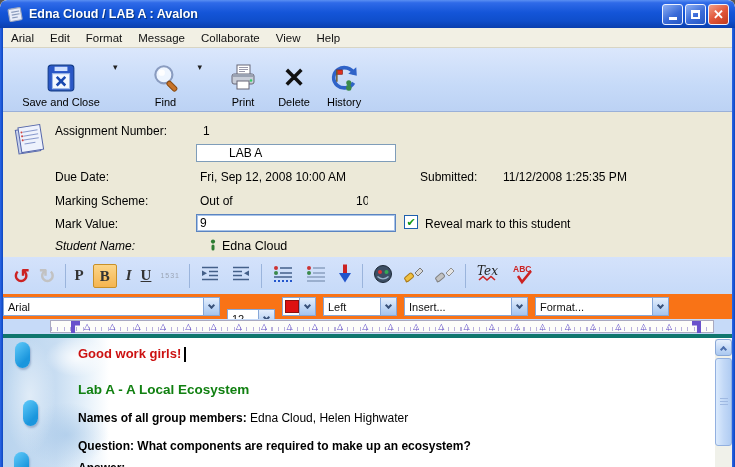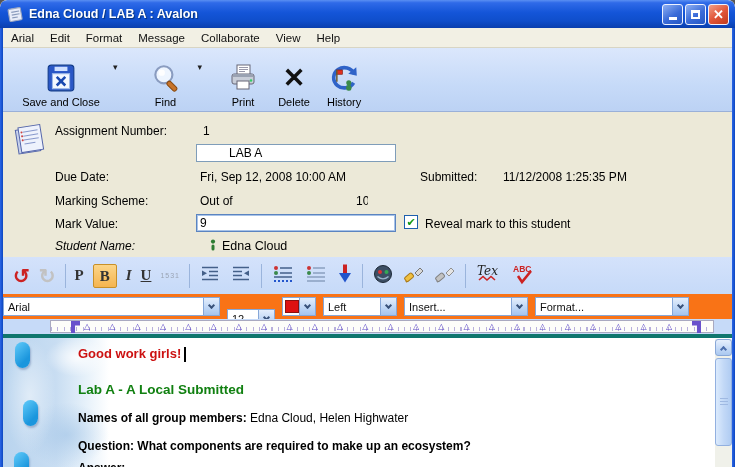--- a/index.html
+++ b/index.html
@@ -65,21 +65,21 @@
   .selrow{position:absolute;top:294px;left:3px;right:3px;height:25px;background:#f97316;
     display:flex;align-items:center;gap:7px;padding-left:0;}
   .sel{position:relative;height:19px;border:1px solid #86a7d8;background:#fff;font-size:11px;color:#111;
     display:flex;align-items:center;padding:0 18px 0 4px;white-space:nowrap;}
   .sel .arrowbtn{position:absolute;right:0;top:0;bottom:0;width:16px;border-left:1px solid #86a7d8;
     background:linear-gradient(180deg,#e4eefc 0%,#bdd5f5 60%,#a5c4ef 100%);
     display:flex;align-items:center;justify-content:center;}
   .chev{width:5px;height:5px;border-right:2px solid #39527a;border-bottom:2px solid #39527a;
     transform:rotate(45deg);margin-top:-3px;}
   .w-font{width:217px;} .w-size{width:48px;margin-top:24px;} .w-color{width:34px;padding:0;} .w-align{width:74px;}
-  .w-insert{width:124px;} .w-format{width:154px;}
+  .w-insert{width:124px;} .w-format{width:134px;}
   .swatch{width:14px;height:13px;background:#dd1111;border:1px solid #8a1010;margin-left:2px;}
   
   .rulerrow{position:absolute;top:319px;left:3px;right:3px;height:15px;background:#c6daf8;}
   .rulerstrip{position:absolute;left:47px;right:18px;top:1px;height:13px;background:#fdfdfa;
     border:1px solid #a9a9c0;}
   .rulerstrip .ticks{position:absolute;left:0;right:0;bottom:1px;height:4px;
     background:repeating-linear-gradient(to right,#b8b0dc 0 1px,transparent 1px 6.3px);}
   .tab{position:absolute;top:2px;font-size:8px;color:#5a46c8;line-height:1;}
   .rbracket{position:absolute;top:0;width:9px;height:12px;background:#6a52cc;}
   .rbracket.left{left:20px;clip-path:polygon(0 0,100% 0,100% 38%,45% 38%,45% 100%,0 100%);}
@@ -373,21 +373,21 @@
     </div>
   </div>
 
   <div class="content">
     <div class="marginart">
       <span class="pill" style="left:12px;top:4px;"></span>
       <span class="pill" style="left:20px;top:62px;"></span>
       <span class="pill" style="left:11px;top:114px;"></span>
     </div>
     <div class="doc greeting"><span>Good work girls!</span><span class="cursor"></span></div>
-    <div class="doc heading">Lab A - A Local Submitted</div>
+    <div class="doc heading">Lab A - A Local Ecosystem</div>
     <div class="doc names"><span class="b">Names of all group members:</span><span> Edna Cloud, Helen Highwater</span></div>
     <div class="doc question">Question: What components are required to make up an ecosystem?</div>
     <div class="doc answer">Answer:</div>
 
     <div class="vscroll">
       <span class="sbtn">
           <span class="chevup"></span>
         </span>
       <span class="sthumb">
           <span class="grip"></span>

